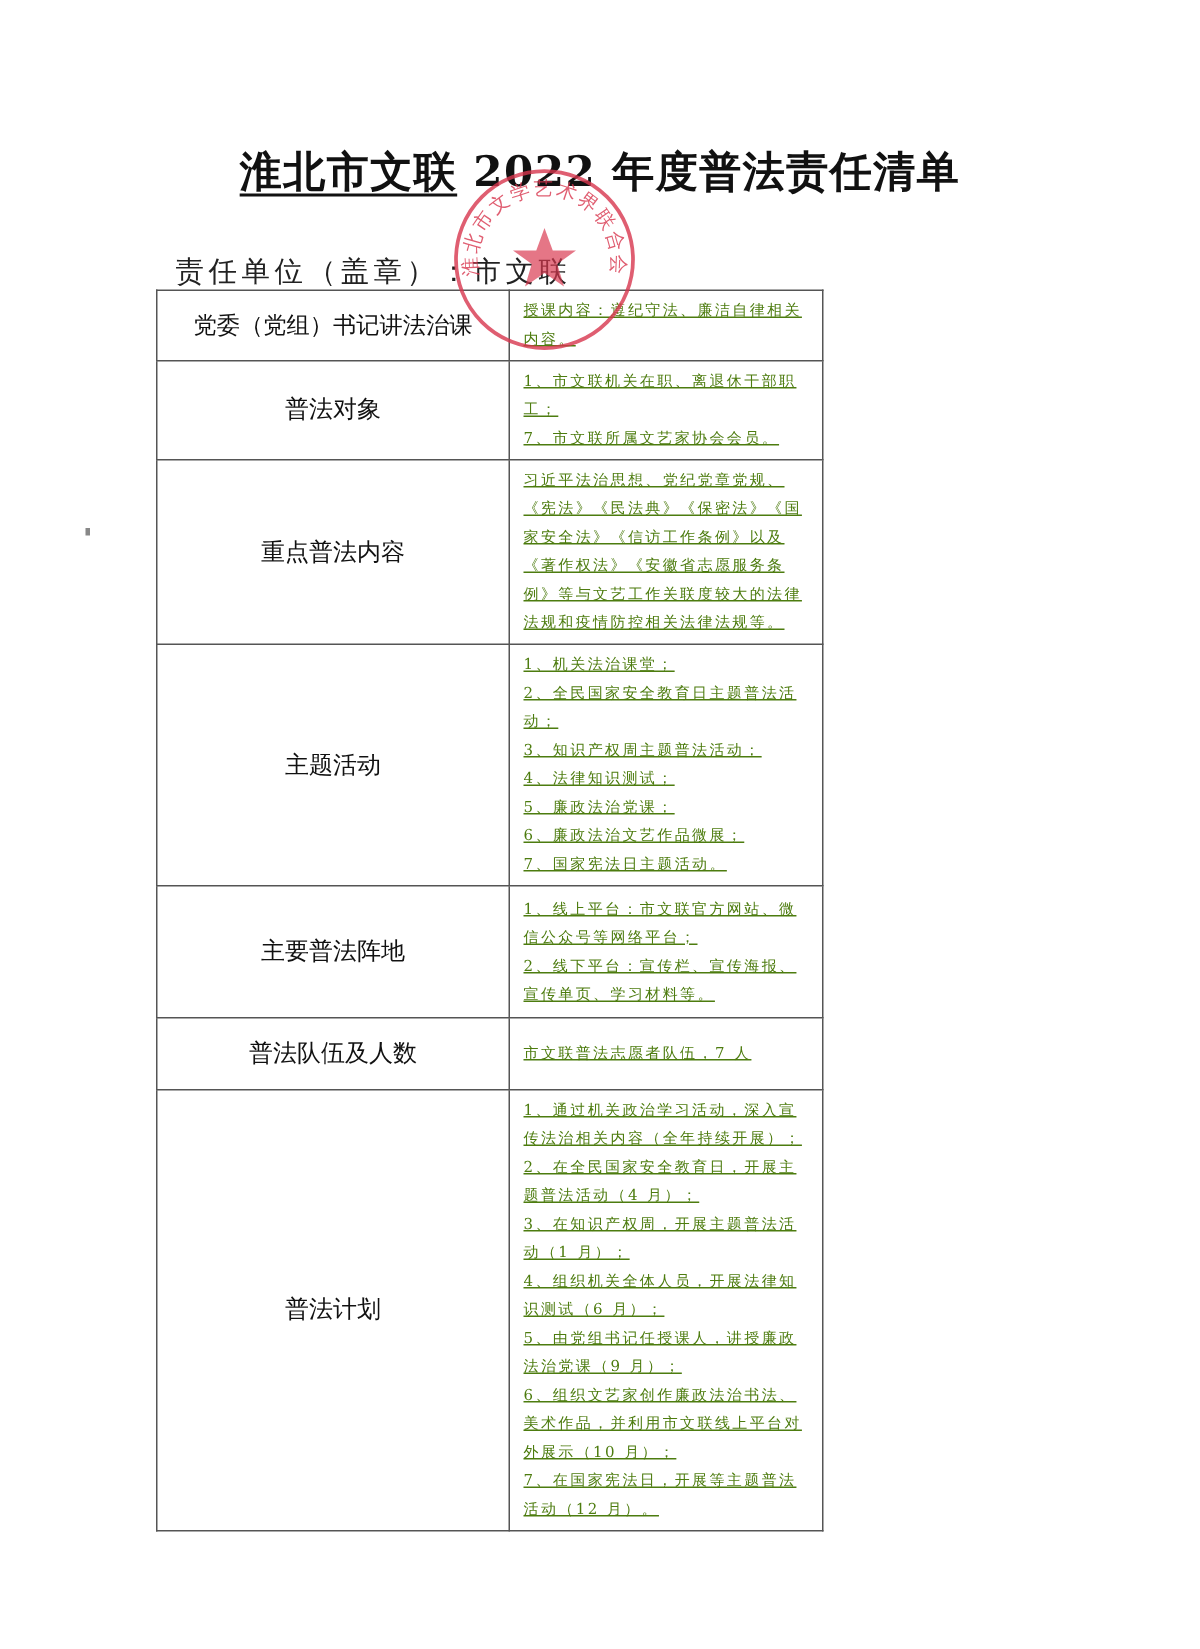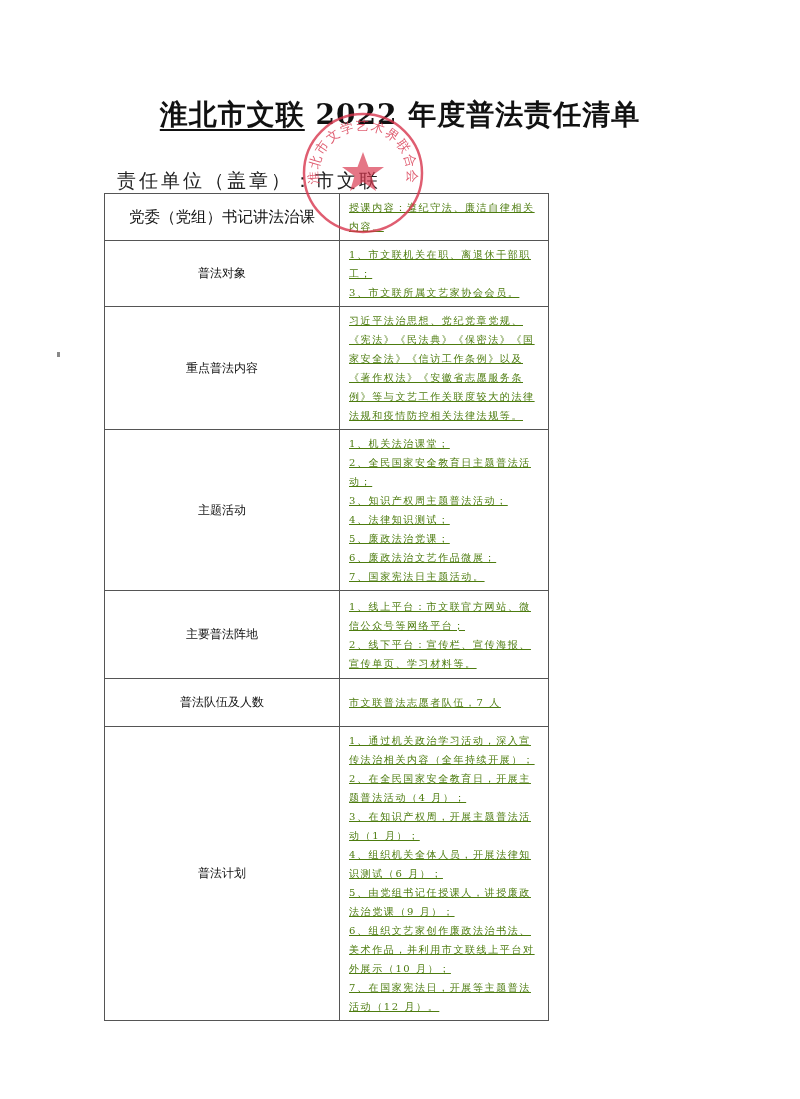--- a/index.html
+++ b/index.html
@@ -4,21 +4,21 @@
 <style>
   html, body { margin: 0; padding: 0; background: #ffffff; }
   body { width: 800px; height: 1099px; position: relative; overflow: hidden;
          font-family: "DejaVu Serif", "Liberation Serif", serif; color: #1a1a1a; }
   .title { position: absolute; left: 0; width: 800px; top: 96px; text-align: center;
            font-family: "DejaVu Serif", serif; font-weight: bold; font-size: 28px; letter-spacing: 1px; color: #111; }
   .title .ul { text-decoration: underline; text-underline-offset: 5px; text-decoration-thickness: 2px; }
   .unit-line { position: absolute; left: 117px; top: 168px; font-size: 19px; letter-spacing: 3px; color: #222; }
   table.main { position: absolute; left: 104px; top: 193px; width: 445px; border-collapse: collapse; }
   table.main td { border: 1.5px solid #555; vertical-align: middle; }
-  td.label { width: 226px; text-align: center; font-family: "DejaVu Sans", sans-serif; font-size: 12px; color: #111; padding: 0 4px; }
+  td.label { width: 226px; text-align: center; font-family: "DejaVu Sans", sans-serif; font-size: 16px; color: #111; padding: 0 4px; }
   td.label.long { font-size: 15.5px; letter-spacing: 0; white-space: nowrap; padding: 0 2px; }
   td.content { font-size: 10px; line-height: 19px; letter-spacing: 1.6px; padding: 4px 8px 4px 9px; color: #4d7c0f; text-decoration: underline; }
   .content .line { display: block; }
   .seal { position: absolute; left: 300px; top: 110px; width: 126px; height: 126px; pointer-events: none; opacity: 0.8; }
   .speck { position: absolute; left: 57px; top: 352px; width: 3px; height: 5px; background: #888; }
 </style>
 </head>
 <body>
 
 <div class="title">
@@ -34,21 +34,21 @@
       <tr style="height:44px">
     <td class="label long">党委（党组）书记讲法治课</td>
     <td class="content">
           <span class="line">授课内容：遵纪守法、廉洁自律相关内容。</span>
         </td>
   </tr>
   <tr style="height:59px">
     <td class="label">普法对象</td>
     <td class="content">
       <span class="line">1、市文联机关在职、离退休干部职工；</span>
-      <span class="line">3、市文联所属文艺家协会会员。</span>
+      <span class="line">7、市文联所属文艺家协会会员。</span>
     </td>
   </tr>
   <tr style="height:114px">
     <td class="label">重点普法内容</td>
     <td class="content">
           <span class="line">习近平法治思想、党纪党章党规、《宪法》《民法典》《保密法》《国家安全法》《信访工作条例》以及《著作权法》《安徽省志愿服务条例》等与文艺工作关联度较大的法律法规和疫情防控相关法律法规等。</span>
         </td>
   </tr>
   <tr style="height:155px">
     <td class="label">主题活动</td>

